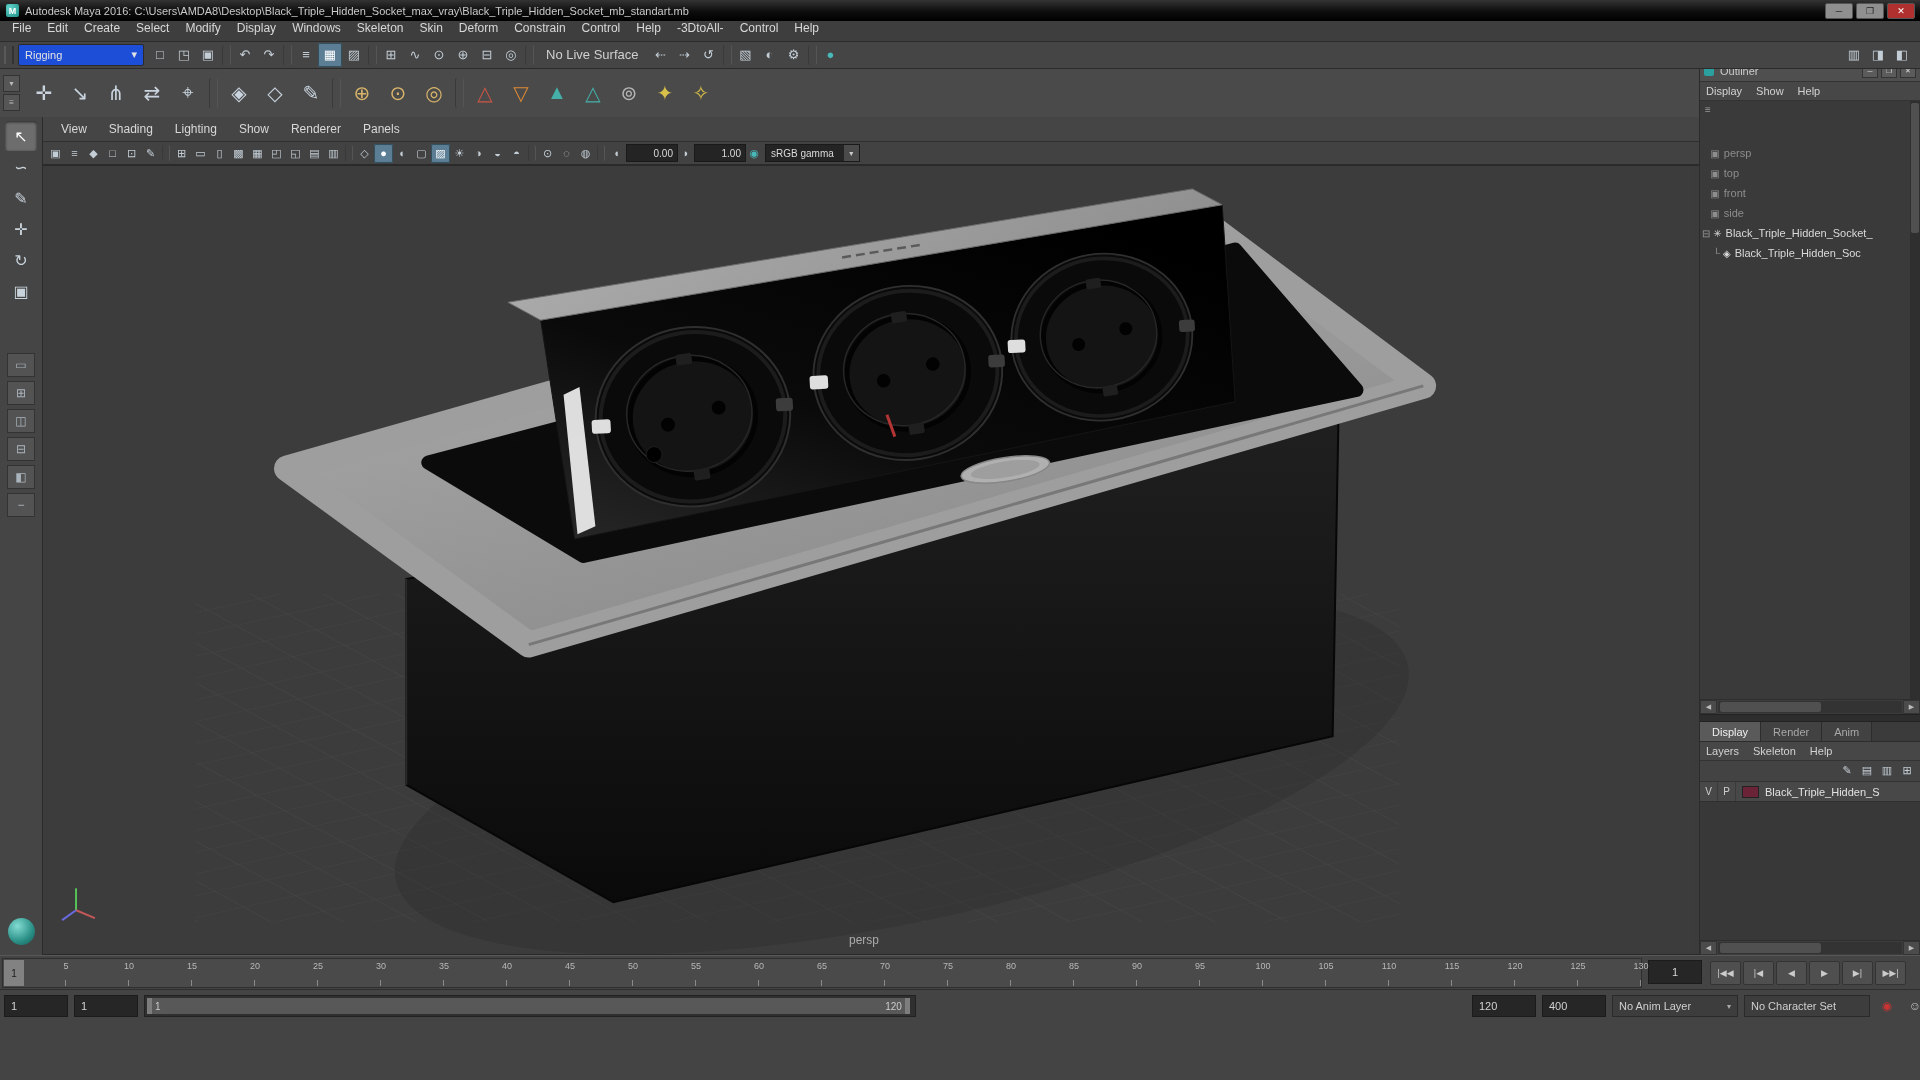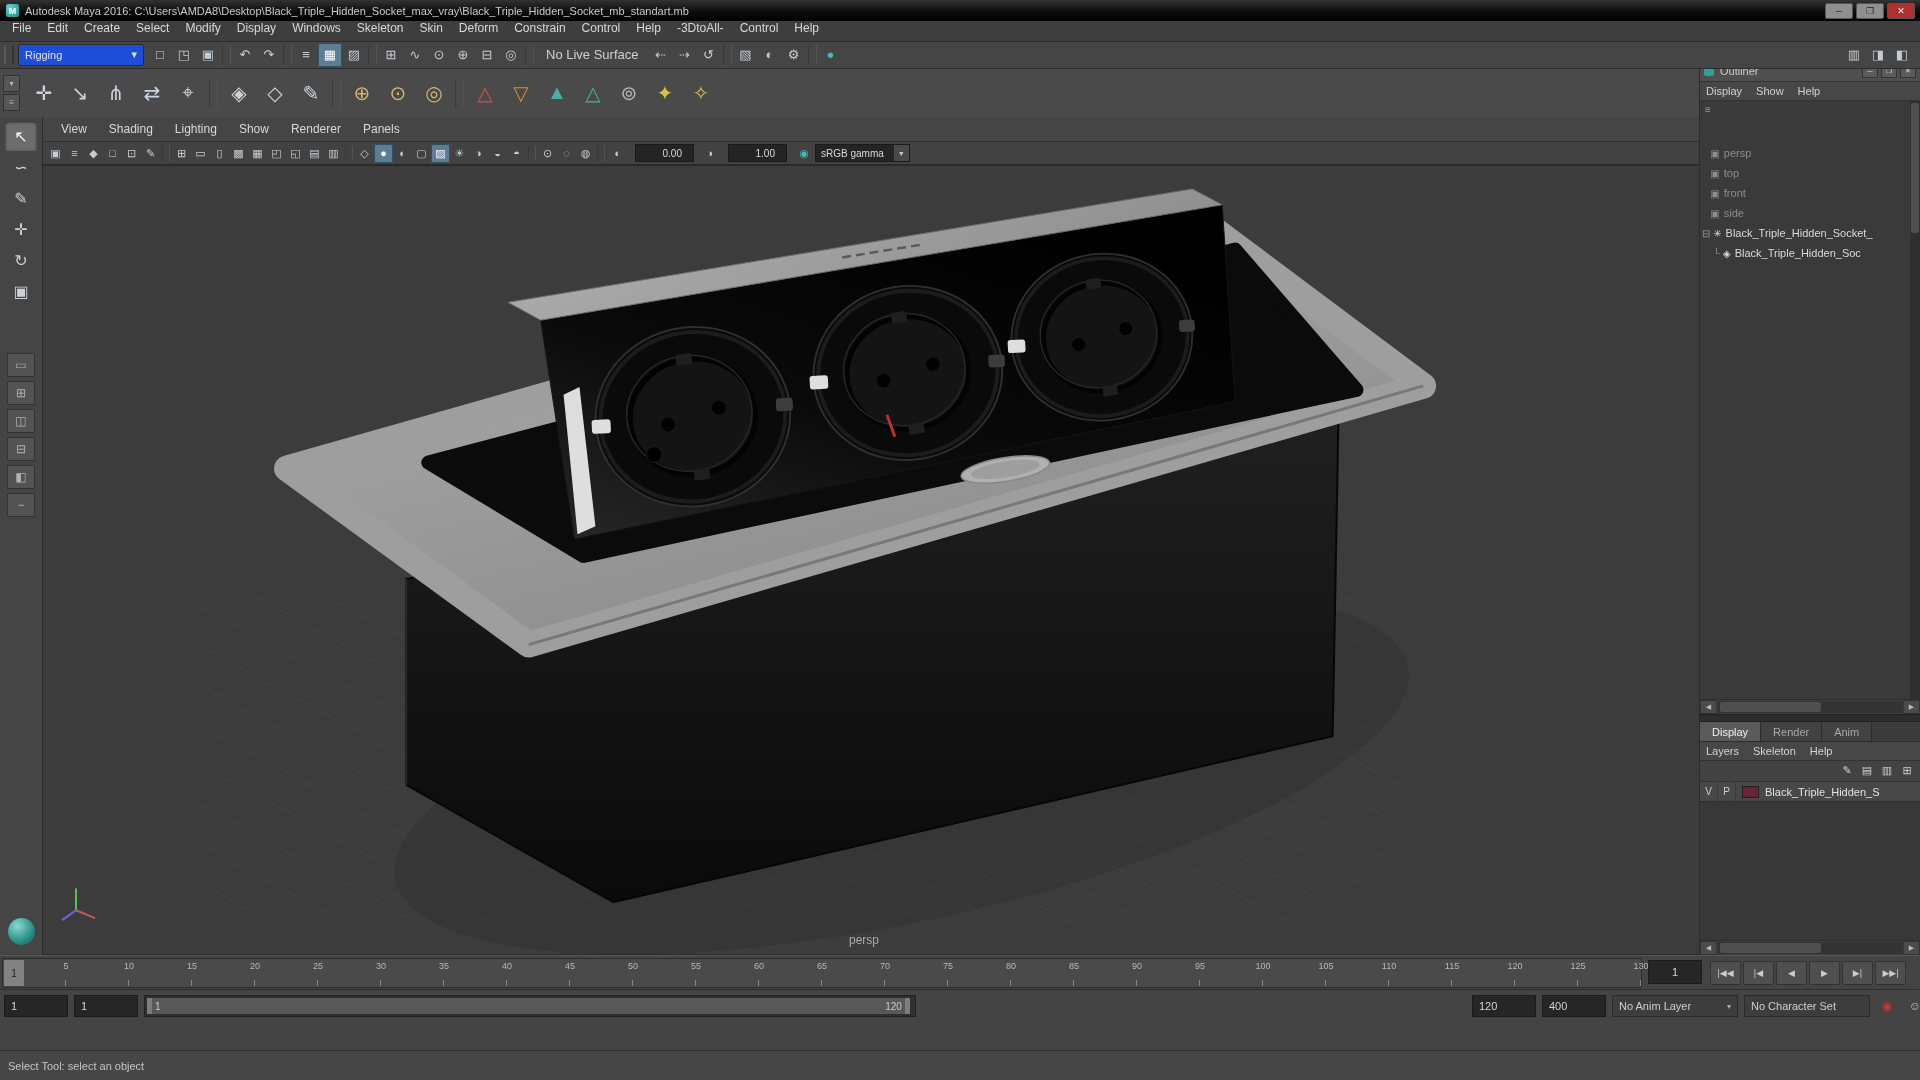--- a/index.html
+++ b/index.html
@@ -61,21 +61,21 @@
   
   .viewport-col{position:absolute;left:42px;top:117px;width:1658px;height:838px;display:flex;flex-direction:column;}
   .panel-menubar{height:24px;background:#454545;border-bottom:1px solid #2f2f2f;display:flex;
     align-items:center;padding-left:8px;font-size:12px;flex:none;}
   .panel-menu-item{padding:0 11px;color:#d8d8d8;}
   .vp-iconbar{height:22px;background:#424242;border-bottom:1px solid #2a2a2a;display:flex;
     align-items:center;padding-left:4px;flex:none;}
   .vp-iconbar .ic{width:19px;height:19px;font-size:11px;}
   .vp-iconbar .ic.divider{height:16px;width:6px;}
   .vp-field{width:46px;height:16px;background:#242424;border:1px solid #1a1a1a;color:#dadada;
-    font-size:10px;display:flex;align-items:center;justify-content:flex-end;padding-right:11px;margin:0 9px;}
+    font-size:10px;display:flex;align-items:center;justify-content:flex-end;padding-right:4px;margin:0 0;}
   .vp-select{height:16px;background:#242424;border:1px solid #1a1a1a;color:#dadada;font-size:10px;
     display:flex;align-items:center;padding-left:5px;margin-left:3px;}
   .vp-select .arrow{margin-left:10px;background:#4a4a4a;width:15px;height:16px;display:flex;
     align-items:center;justify-content:center;font-size:8px;color:#ccc;}
   .viewport{flex:1;position:relative;background:#3c3c3c;border:1px solid #2a2a2a;overflow:hidden;}
   .viewport svg{position:absolute;left:0;top:0;width:100%;height:100%;}
 
   
   .right-panel{position:absolute;right:0;top:61px;width:220px;bottom:125px;background:#434343;
     border-left:1px solid #2b2b2b;display:flex;flex-direction:column;z-index:5;}
@@ -909,17 +909,14 @@
       <span class="arrow">▾</span>
     </div>
     <div class="rsel">
       <span>No Character Set</span>
     </div>
     <div class="key-ic" style="color:#cc3333;">◉</div>
     <div class="key-ic" style="color:#c5c5c5;">☺</div>
   </div>
 
 
-  <div class="helpline">
-    <span>Select Tool: select an object</span>
-  </div>
 
 </div>
 
 </body></html>

